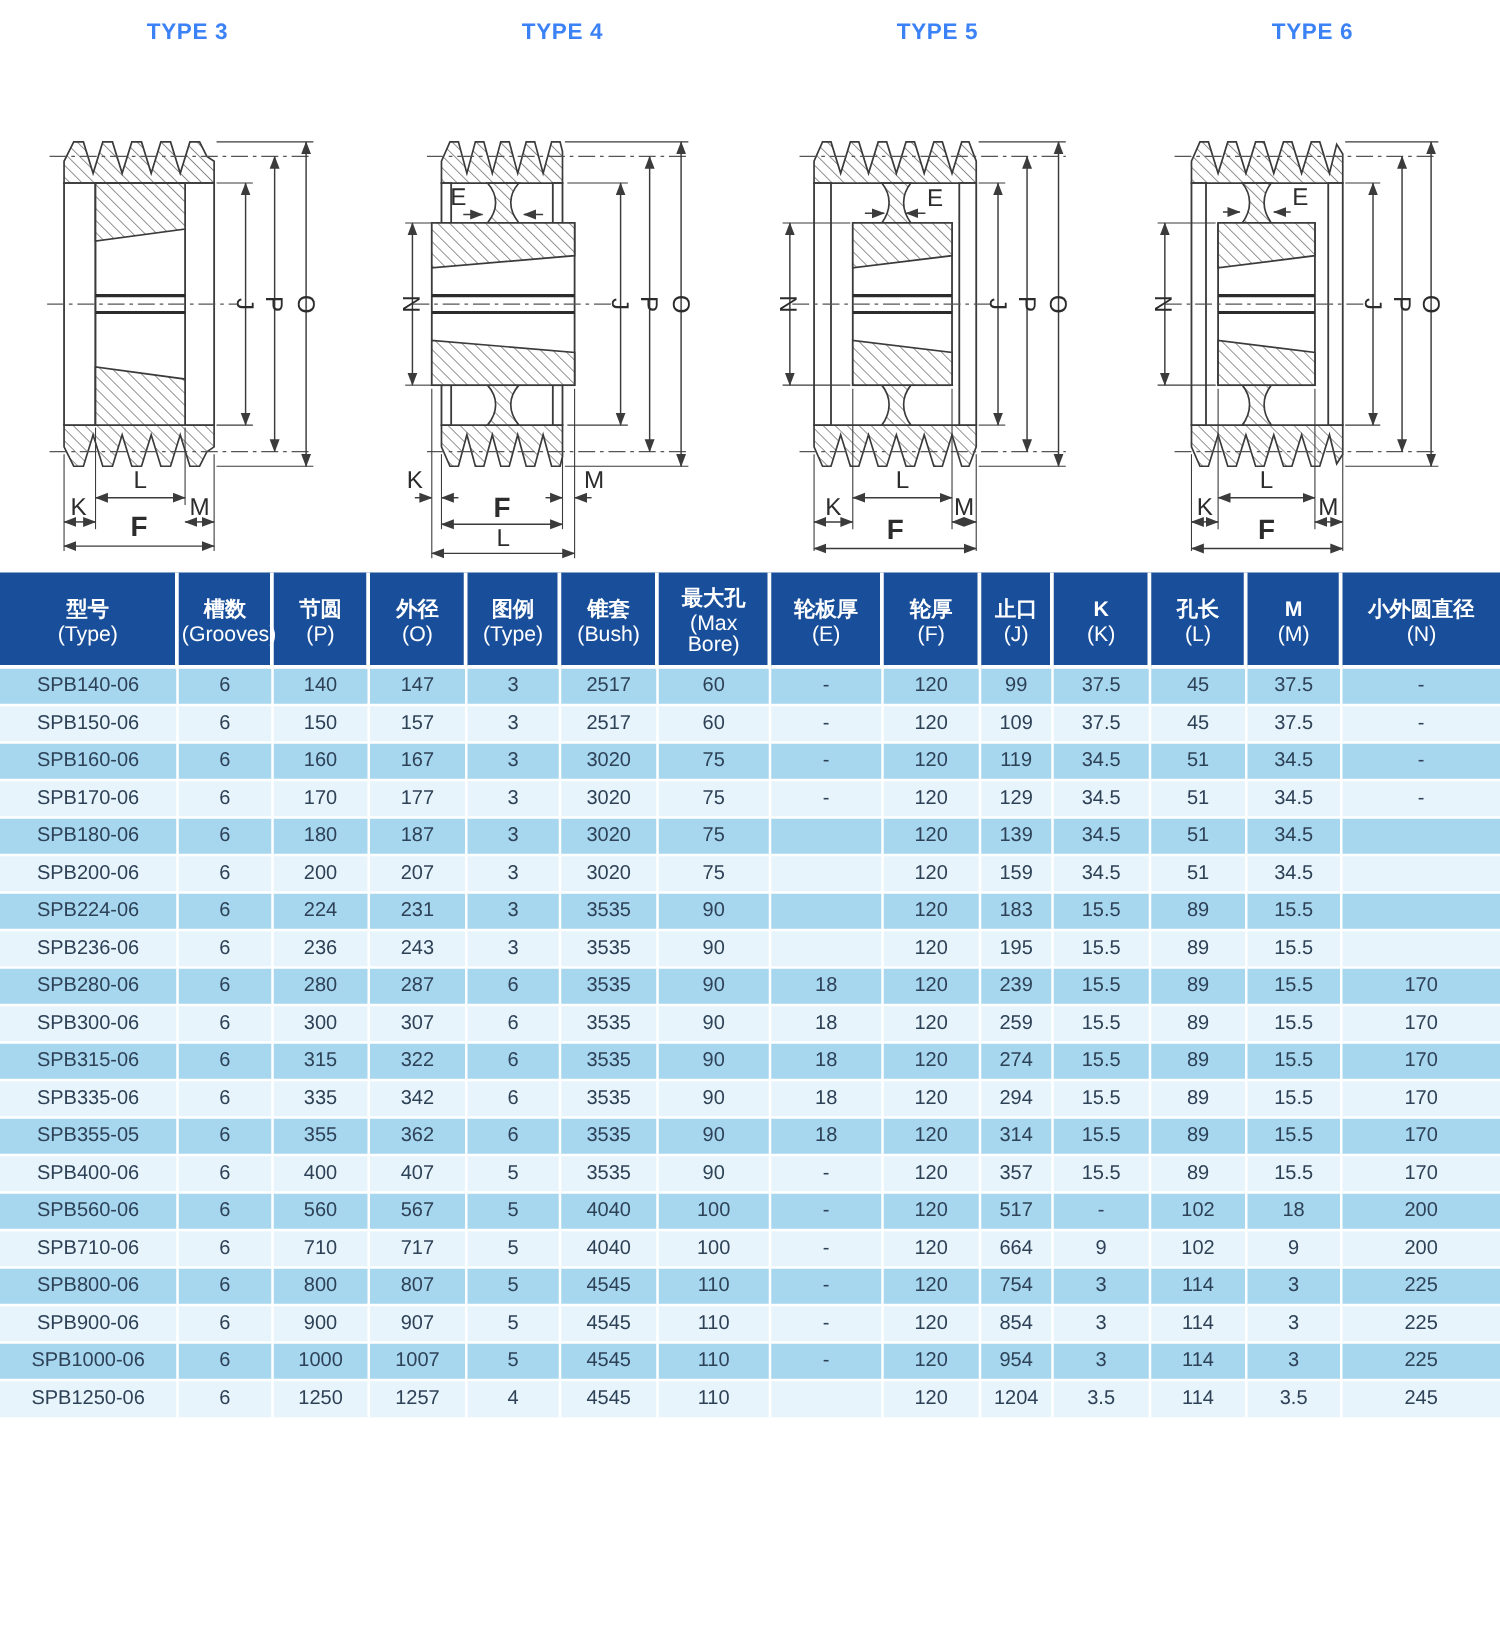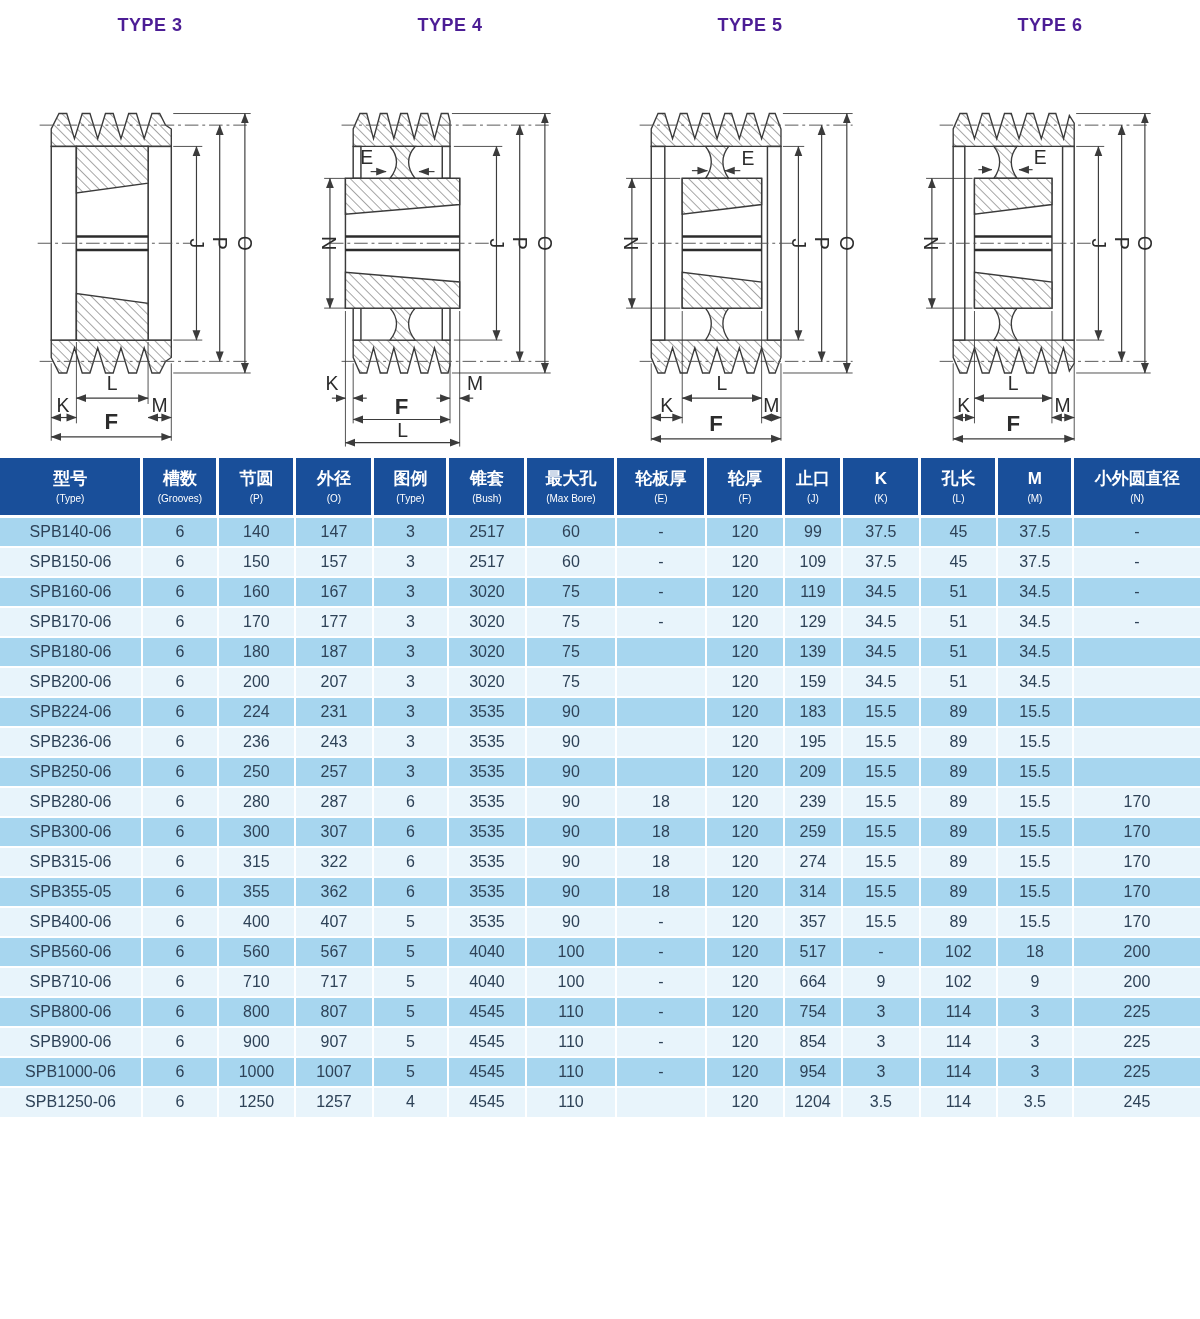--- a/index.html
+++ b/index.html
@@ -2,38 +2,38 @@
 <html style="--header-bg: #194f9a; --header-text: #ffffff; --row-odd: #a7d6ef; --row-even: #e8f4fb; --body-text: #2e4257;"><head>
 <meta charset="utf-8">
 <style>
   html,body{margin:0;padding:0;background:#fff;}
   body{width:1200px;font-family:"Liberation Sans","DejaVu Sans",sans-serif;-webkit-font-smoothing:antialiased;}
   .page{width:1200px;}
 
   
   .diagrams{display:grid;grid-template-columns:repeat(4,1fr);padding-top:12px;height:458px;box-sizing:border-box;background:#fff;}
   .diagram{display:flex;flex-direction:column;align-items:center;}
-  .diagram-title{font-size:18px;font-weight:bold;color:#4c1d95;letter-spacing:.5px;height:26px;line-height:26px;}
+  .diagram-title{font-size:18px;font-weight:bold;color:#3b82f6;letter-spacing:.5px;height:26px;line-height:26px;}
   .diagram svg{display:block;}
   .hatched{stroke:#3b3b3b;stroke-width:1.4;fill:url(#hatch);}
   .whitepart{stroke:#3b3b3b;stroke-width:1.5;fill:#fff;}
   .bore{stroke:#2c2c2c;stroke-width:2.6;fill:none;}
   .cline{stroke:#555;stroke-width:1;stroke-dasharray:14 4 3 4;fill:none;}
   .dimline{stroke:#3b3b3b;stroke-width:1.2;fill:none;}
   .extline{stroke:#3b3b3b;stroke-width:0.9;fill:none;}
   .dim{font-size:20px;fill:#2c2c2c;font-weight:500;}
   .dim-big{font-size:23px;fill:#2c2c2c;font-weight:600;}
 
   
   table.spec{width:1200px;border-collapse:collapse;table-layout:fixed;}
   table.spec th{background:var(--header-bg,#194f9a);color:var(--header-text,#fff);
     vertical-align:middle;padding:9px 2px 8px;border-right:3px solid #fff;border-bottom:3px solid #fff;}
   table.spec th:last-child{border-right:none;}
   .h-zh{font-size:17px;font-weight:600;line-height:23px;}
-  .h-en{font-size:10px;font-weight:400;line-height:17px;}
+  .h-en{font-size:17px;font-weight:400;line-height:17px;}
   table.spec td{height:30px;box-sizing:border-box;text-align:center;vertical-align:middle;
     font-size:16px;color:var(--body-text,#2e4257);border-right:2px solid #fff;border-bottom:2px solid #fff;padding:0 2px;}
   table.spec td:last-child{border-right:none;}
   table.spec tbody tr:nth-child(odd) td{background:var(--row-odd,#a7d6ef);}
   table.spec tbody tr:nth-child(even) td{background:var(--row-even,#e8f4fb);}
   table.spec tbody tr:last-child td{border-bottom:none;}
 </style>
 </head>
 <body>
 
@@ -445,36 +445,20 @@
           <td>90</td>
           <td></td>
           <td>120</td>
           <td>195</td>
           <td>15.5</td>
           <td>89</td>
           <td>15.5</td>
           <td></td>
         </tr>
         <tr>
-          <td>SPB250-06</td>
-          <td>6</td>
-          <td>250</td>
-          <td>257</td>
-          <td>3</td>
-          <td>3535</td>
-          <td>90</td>
-          <td></td>
-          <td>120</td>
-          <td>209</td>
-          <td>15.5</td>
-          <td>89</td>
-          <td>15.5</td>
-          <td></td>
-        </tr>
-        <tr>
           <td>SPB280-06</td>
           <td>6</td>
           <td>280</td>
           <td>287</td>
           <td>6</td>
           <td>3535</td>
           <td>90</td>
           <td>18</td>
           <td>120</td>
           <td>239</td>
@@ -503,20 +487,36 @@
           <td>SPB315-06</td>
           <td>6</td>
           <td>315</td>
           <td>322</td>
           <td>6</td>
           <td>3535</td>
           <td>90</td>
           <td>18</td>
           <td>120</td>
           <td>274</td>
+          <td>15.5</td>
+          <td>89</td>
+          <td>15.5</td>
+          <td>170</td>
+        </tr>
+        <tr>
+          <td>SPB335-06</td>
+          <td>6</td>
+          <td>335</td>
+          <td>342</td>
+          <td>6</td>
+          <td>3535</td>
+          <td>90</td>
+          <td>18</td>
+          <td>120</td>
+          <td>294</td>
           <td>15.5</td>
           <td>89</td>
           <td>15.5</td>
           <td>170</td>
         </tr>
         <tr>
           <td>SPB355-05</td>
           <td>6</td>
           <td>355</td>
           <td>362</td>

